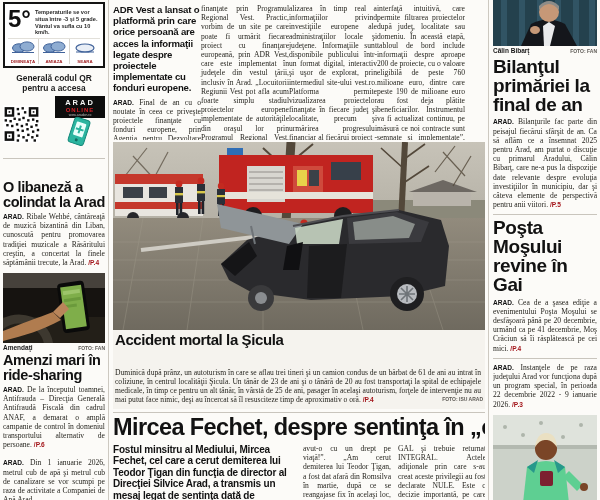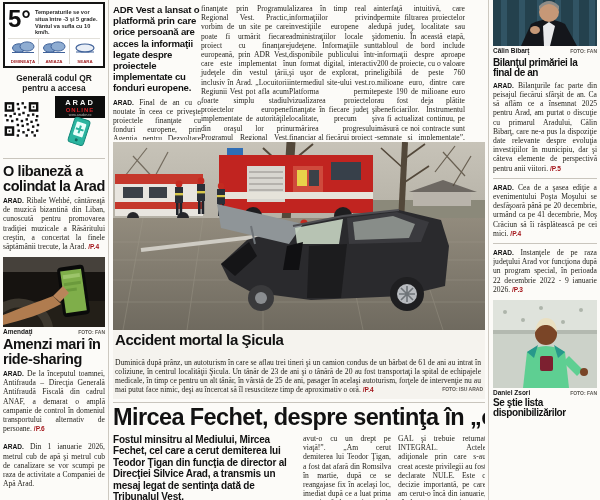--- a/index.html
+++ b/index.html
@@ -35,44 +35,44 @@
   .w-times { display:flex; margin-top:2px; border-top:1px solid #e2e0da; }
   .w-time { flex:1; text-align:center; padding-top:1px; }
   .w-time + .w-time { border-left:1px solid #d8d5ce; }
   .w-time span { display:block; font-family:"Liberation Sans", sans-serif; font-weight:700;
                  font-size:4.4px; color:#9e1b1e; margin-top:1px; }
 
   
   .qr-block { margin-top:6px; }
   .qr-head { font-family:"Liberation Sans", sans-serif; font-weight:700; font-size:8.4px;
              line-height:9.6px; text-align:center; color:#1c1c1c; padding:0 4px; }
-  .qr-row { display:flex; gap:15px; margin-top:3px; align-items:flex-start; }
+  .qr-row { display:flex; gap:15px; margin-top:3px; align-items:center; }
   .brand { width:50px; background:#0d0d0d; color:#fff; text-align:center; padding:2px 0 1px; }
   .brand .b1 { display:block; font-family:"Liberation Sans", sans-serif; font-weight:700;
                font-size:7.5px; letter-spacing:2px; color:#f4f4f4; }
   .brand .b2 { display:block; font-family:"Liberation Sans", sans-serif; font-weight:700;
                font-size:6px; letter-spacing:1px; color:#d32027; }
   .brand .b3 { display:block; font-family:"Liberation Sans", sans-serif; font-size:3.4px; color:#bdbdbd; }
   .phone-wrap { margin:2px 0 0 14px; transform:rotate(18deg); }
 
   
   .story h3 { font-size:14.5px; margin-bottom:3px; }
-  #right-rail .story h3 { font-size:10px; }
-  .story { margin-top:5px; }
+  #right-rail .story h3 { font-size:19px; }
+  .story { margin-top:21px; }
   .photo { display:block; }
 
   
   .adr { display:flex; gap:0; height:136px; overflow:hidden; }
   .adr .col { width:88px; flex:0 0 88px; }
   .intro { font-family:"Liberation Sans", sans-serif; font-weight:700; font-size:9.6px;
            line-height:11.2px; color:#121212; letter-spacing:-0.2px; margin-bottom:4px; }
 
   
   .acc-cap { background:#f5f3ee; padding:3px 2px 4px; }
-  .acc-cap h2 { font-size:15px; margin-bottom:10px; }
+  .acc-cap h2 { font-size:15px; margin-bottom:20px; }
   .acc-cap .body { position:relative; padding-right:2px; }
   .acc-credit { position:absolute; right:0; bottom:0; }
 
   
   .fechet h1 { font-size:23.5px; letter-spacing:-0.6px; margin:3px 0 5px; white-space:nowrap; }
   .f-cols { display:flex; gap:7px; height:66px; overflow:hidden; }
   .f-left { width:183px; flex:0 0 183px; }
   .intro2 { font-family:"Liberation Sans", sans-serif; font-weight:700; font-size:10px;
             line-height:11.4px; color:#121212; letter-spacing:-0.2px; margin-bottom:4px; }
   .f-right { display:flex; gap:7px; }
@@ -413,20 +413,21 @@
     <div class="story">
       <h3>Bilanţul primăriei la final de an</h3>
       <p class="body"><b class="lead">ARAD.</b>
         <span>Bilanţurile fac parte din peisajul fiecărui sfârşit de an. Ca să aflăm ce a însemnat 2025 pentru Arad, am purtat o discuţie cu primarul Aradului, Călin Bibarţ, care ne-a pus la dispoziţie date relevante despre evoluţia investiţiilor în municipiu, dar şi câteva elemente de perspectivă pentru anii viitori.</span>
         <b class="pg">/P.5</b></p>
     </div>
 
     <hr class="rule">
 
     <div class="story">
+      <h3>Poşta Moşului revine în Gai</h3>
       <p class="body"><b class="lead">ARAD.</b>
         <span>Cea de a şasea ediţie a evenimentului Poşta Moşului se desfăşoară până pe 20 decembrie, urmând ca pe 41 decembrie, Moş Crăciun să îi răsplătească pe cei mici.</span>
         <b class="pg">/P.4</b></p>
     </div>
 
     <hr class="rule">
 
     <div class="story">
       <p class="body"><b class="lead">ARAD.</b>
         <span>Instanţele de pe raza judeţului Arad vor funcţiona după un program special, în perioada 22 decembrie 2022 - 9 ianuarie 2026.</span>

